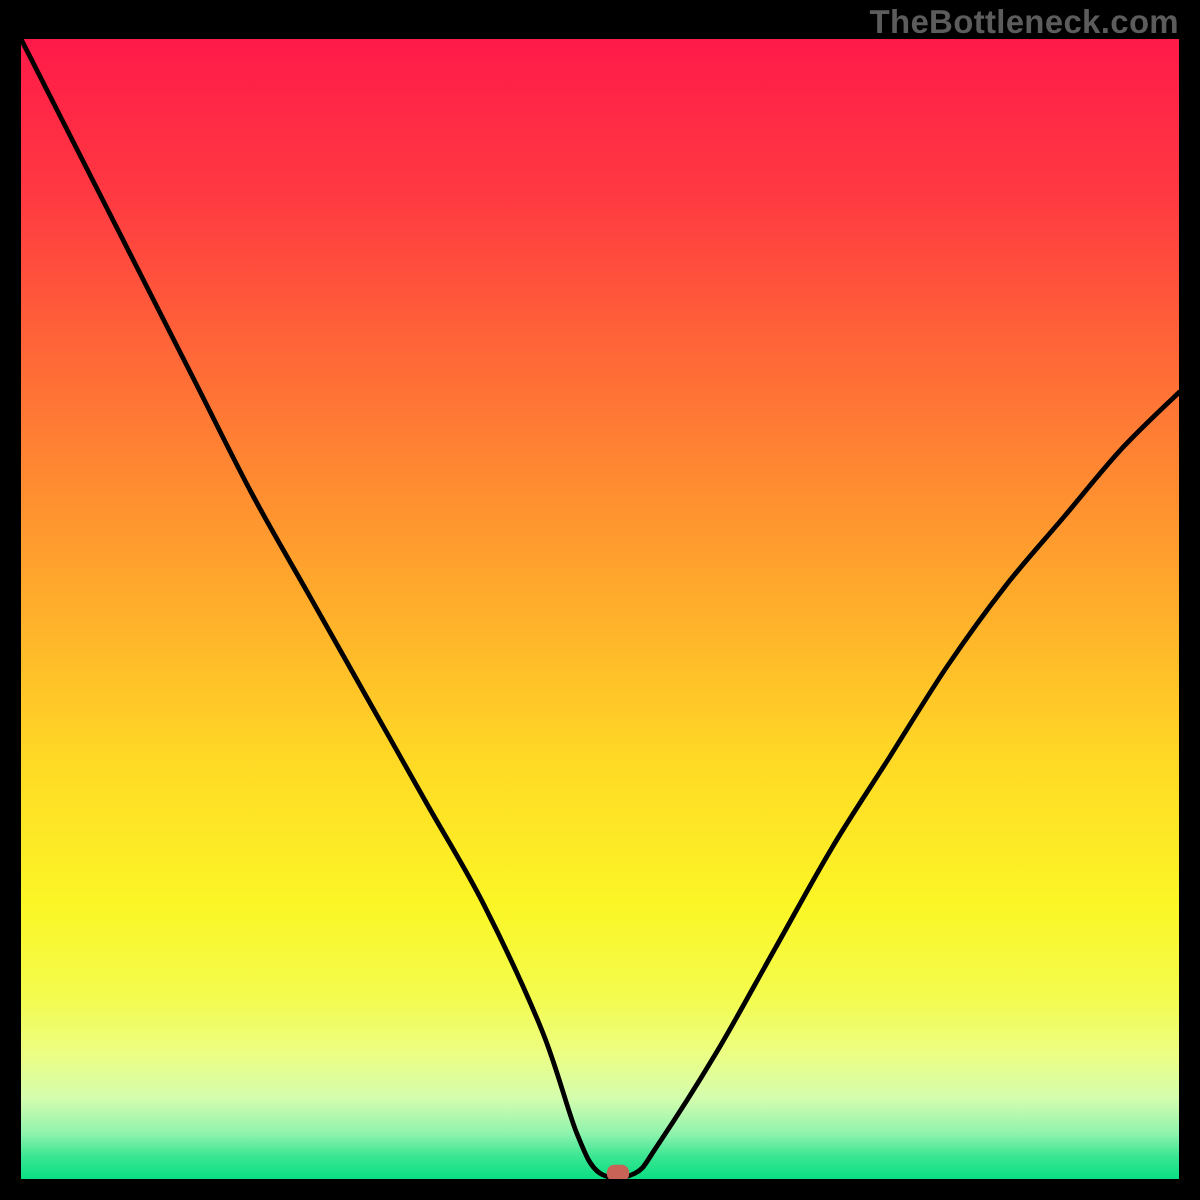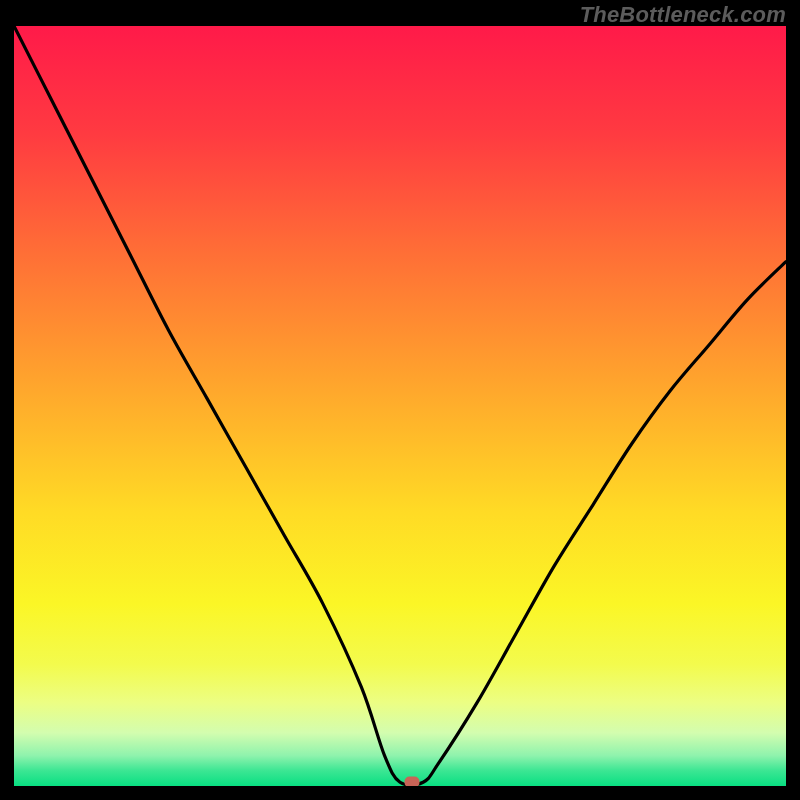--- a/index.html
+++ b/index.html
@@ -49,21 +49,20 @@
     transform: translate(-50%, -50%);
   }
   .watermark {
     position: absolute;
     top: 2px;
     right: 14px;
     color: #5c5c5c;
     font-size: 22px;
     font-weight: 600;
     letter-spacing: 0.2px;
-    font-style: italic;
   }
 </style>
 </head>
 <body>
 
 <div class="frame"></div>
 
 <div class="plot-area">
   <svg class="gradient" viewBox="0 0 100 100" preserveAspectRatio="none">
     <defs>

